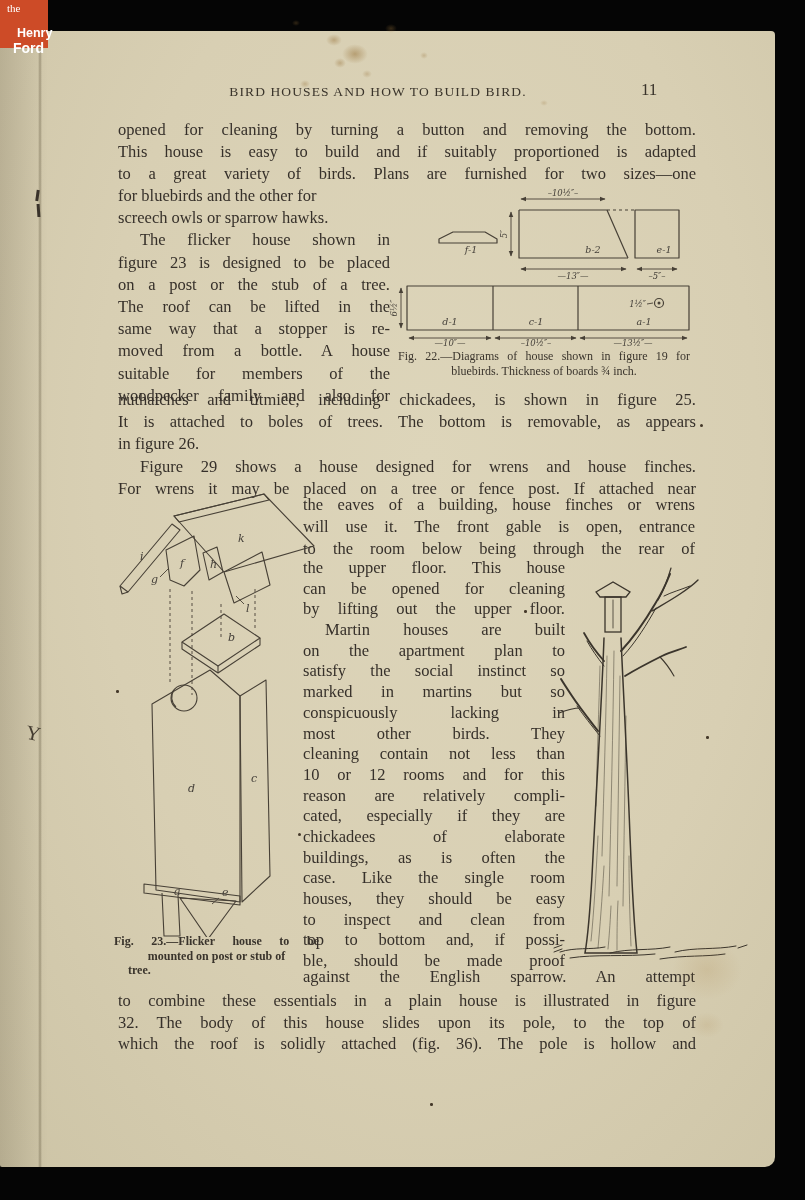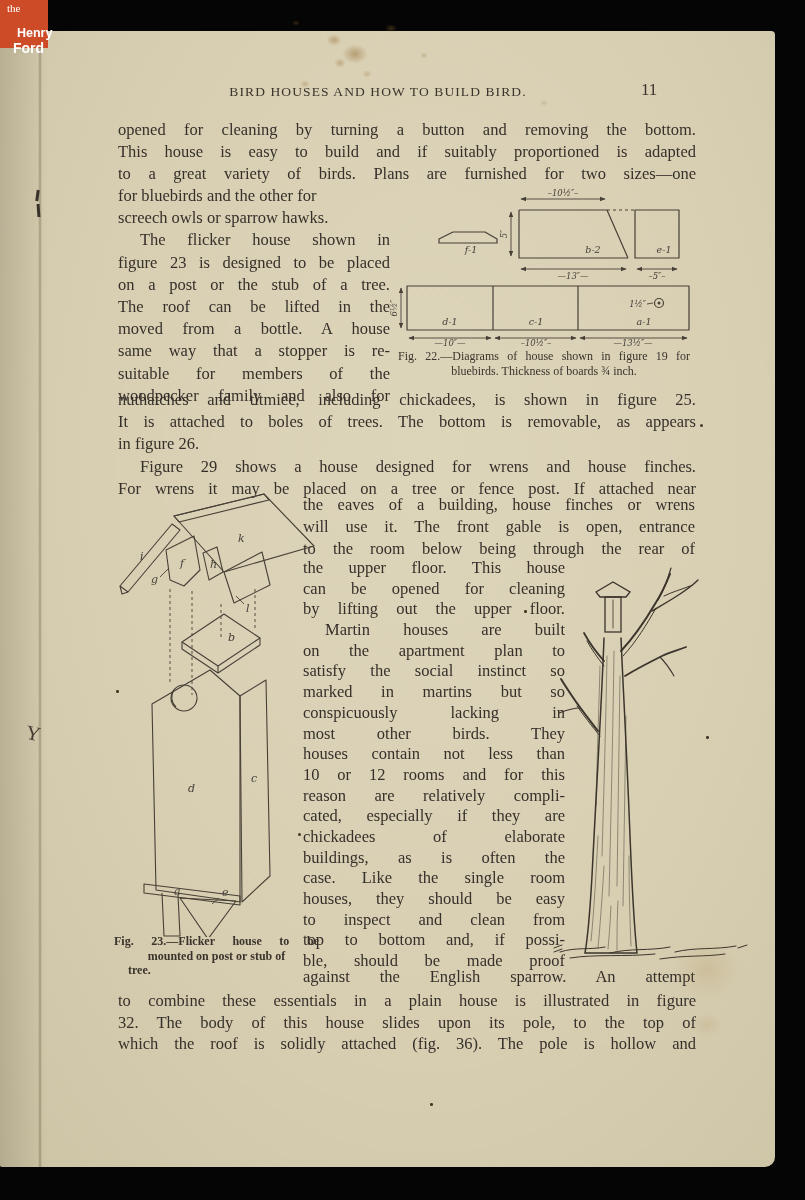--- a/index.html
+++ b/index.html
@@ -59,22 +59,22 @@
       <div class="ln">to a great variety of birds.  Plans are furnished for two sizes—one</div>
     </div>
 
   <div class="reg" style="left:118px;top:185px;width:272px;--lh:22.2px;">
       <div class="ln nj">for bluebirds and the other for</div>
       <div class="ln nj">screech owls or sparrow hawks.</div>
       <div class="ln ind">The flicker house shown in</div>
       <div class="ln">figure 23 is designed to be placed</div>
       <div class="ln">on a post or the stub of a tree.</div>
       <div class="ln">The roof can be lifted in the</div>
+      <div class="ln">same way that a stopper is re-</div>
       <div class="ln">moved from a bottle.  A house</div>
-      <div class="ln">same way that a stopper is re-</div>
       <div class="ln">suitable for members of the</div>
       <div class="ln">woodpecker family and also for</div>
     </div>
 
   <div class="reg" style="left:118px;top:389px;width:578px;--lh:22.2px;">
       <div class="ln">nuthatches and titmice, including chickadees, is shown in figure 25.</div>
       <div class="ln">It is attached to boles of trees.  The bottom is removable, as appears</div>
       <div class="ln nj">in figure 26.</div>
       <div class="ln ind">Figure 29 shows a house designed for wrens and house finches.</div>
       <div class="ln">For wrens it may be placed on a tree or fence post.  If attached near</div>
@@ -89,21 +89,21 @@
   <div class="reg" style="left:303px;top:558px;width:262px;--lh:20.7px;">
       <div class="ln">the upper floor.  This house</div>
       <div class="ln">can be opened for cleaning</div>
       <div class="ln">by lifting out the upper floor.</div>
       <div class="ln ind">Martin houses are built</div>
       <div class="ln">on the apartment plan to</div>
       <div class="ln">satisfy the social instinct so</div>
       <div class="ln">marked in martins but so</div>
       <div class="ln">conspicuously lacking in</div>
       <div class="ln">most other birds.  They</div>
-      <div class="ln">houses contain not less than</div>
+      <div class="ln">cleaning contain not less than</div>
       <div class="ln">10 or 12 rooms and for this</div>
       <div class="ln">reason are relatively compli-</div>
       <div class="ln">cated, especially if they are</div>
       <div class="ln">chickadees of elaborate</div>
       <div class="ln">buildings, as is often the</div>
       <div class="ln">case.  Like the single room</div>
       <div class="ln">houses, they should be easy</div>
       <div class="ln">to inspect and clean from</div>
       <div class="ln">top to bottom and, if possi-</div>
       <div class="ln">ble, should be made proof</div>

